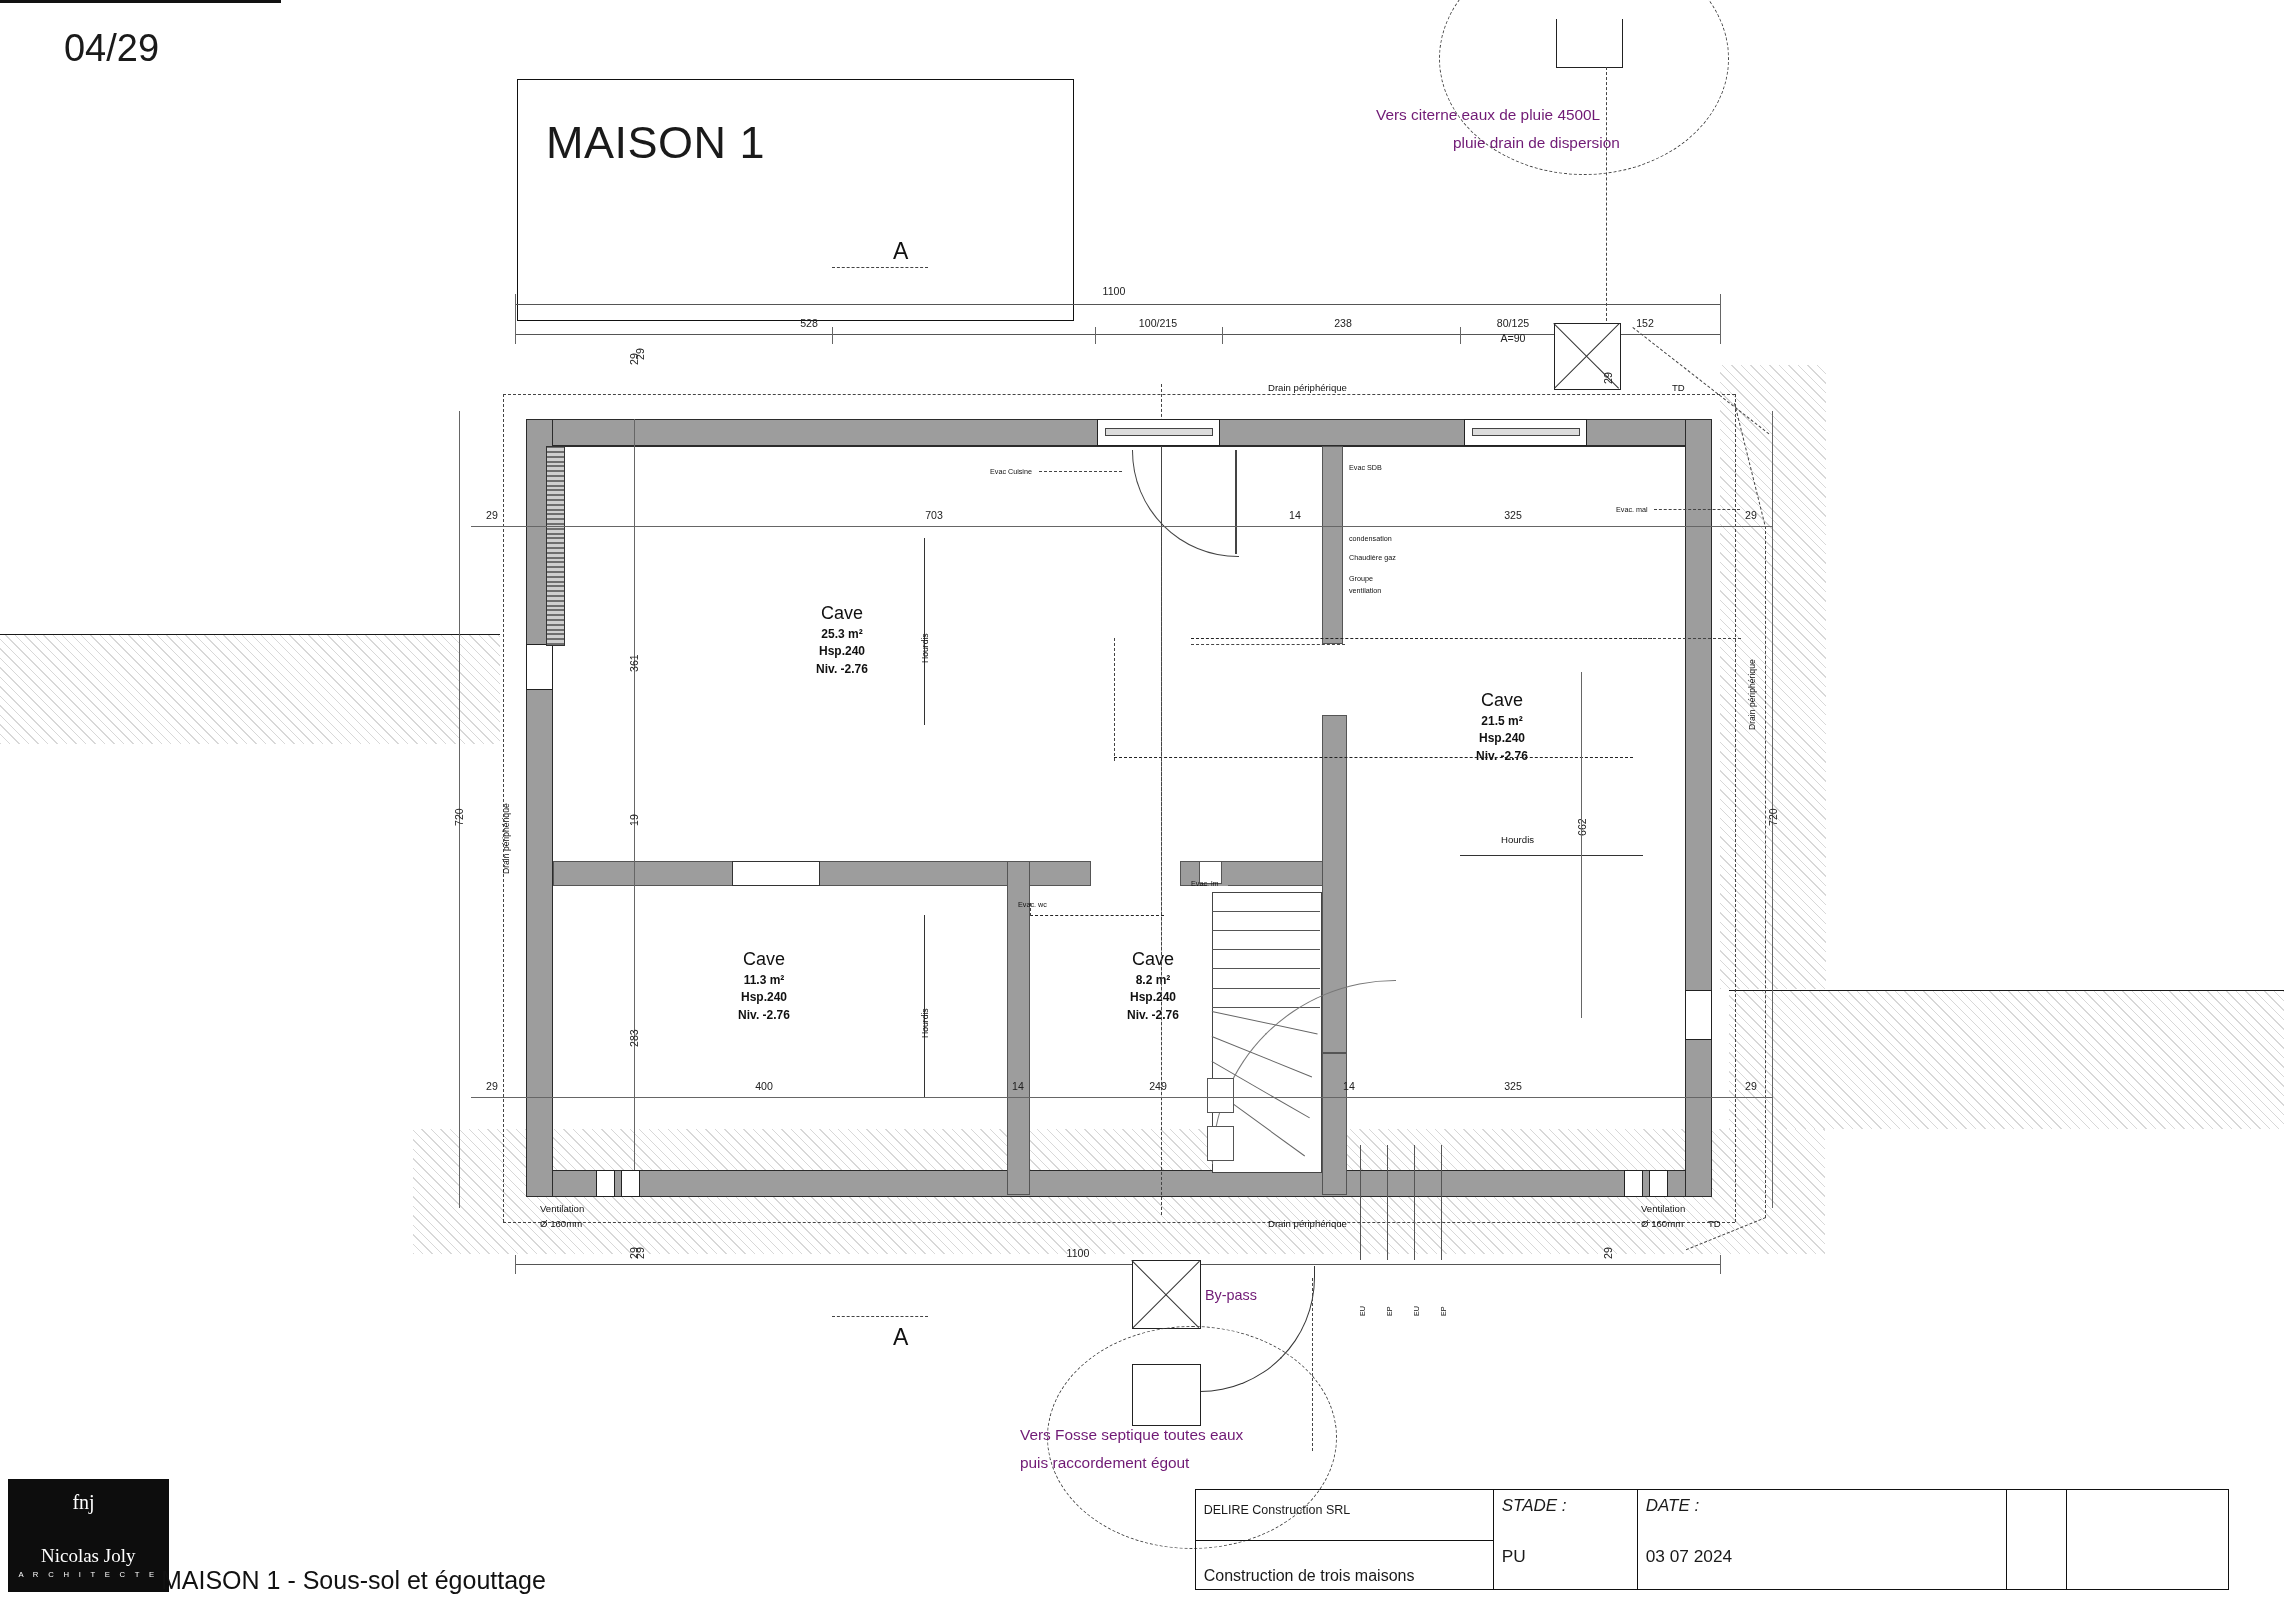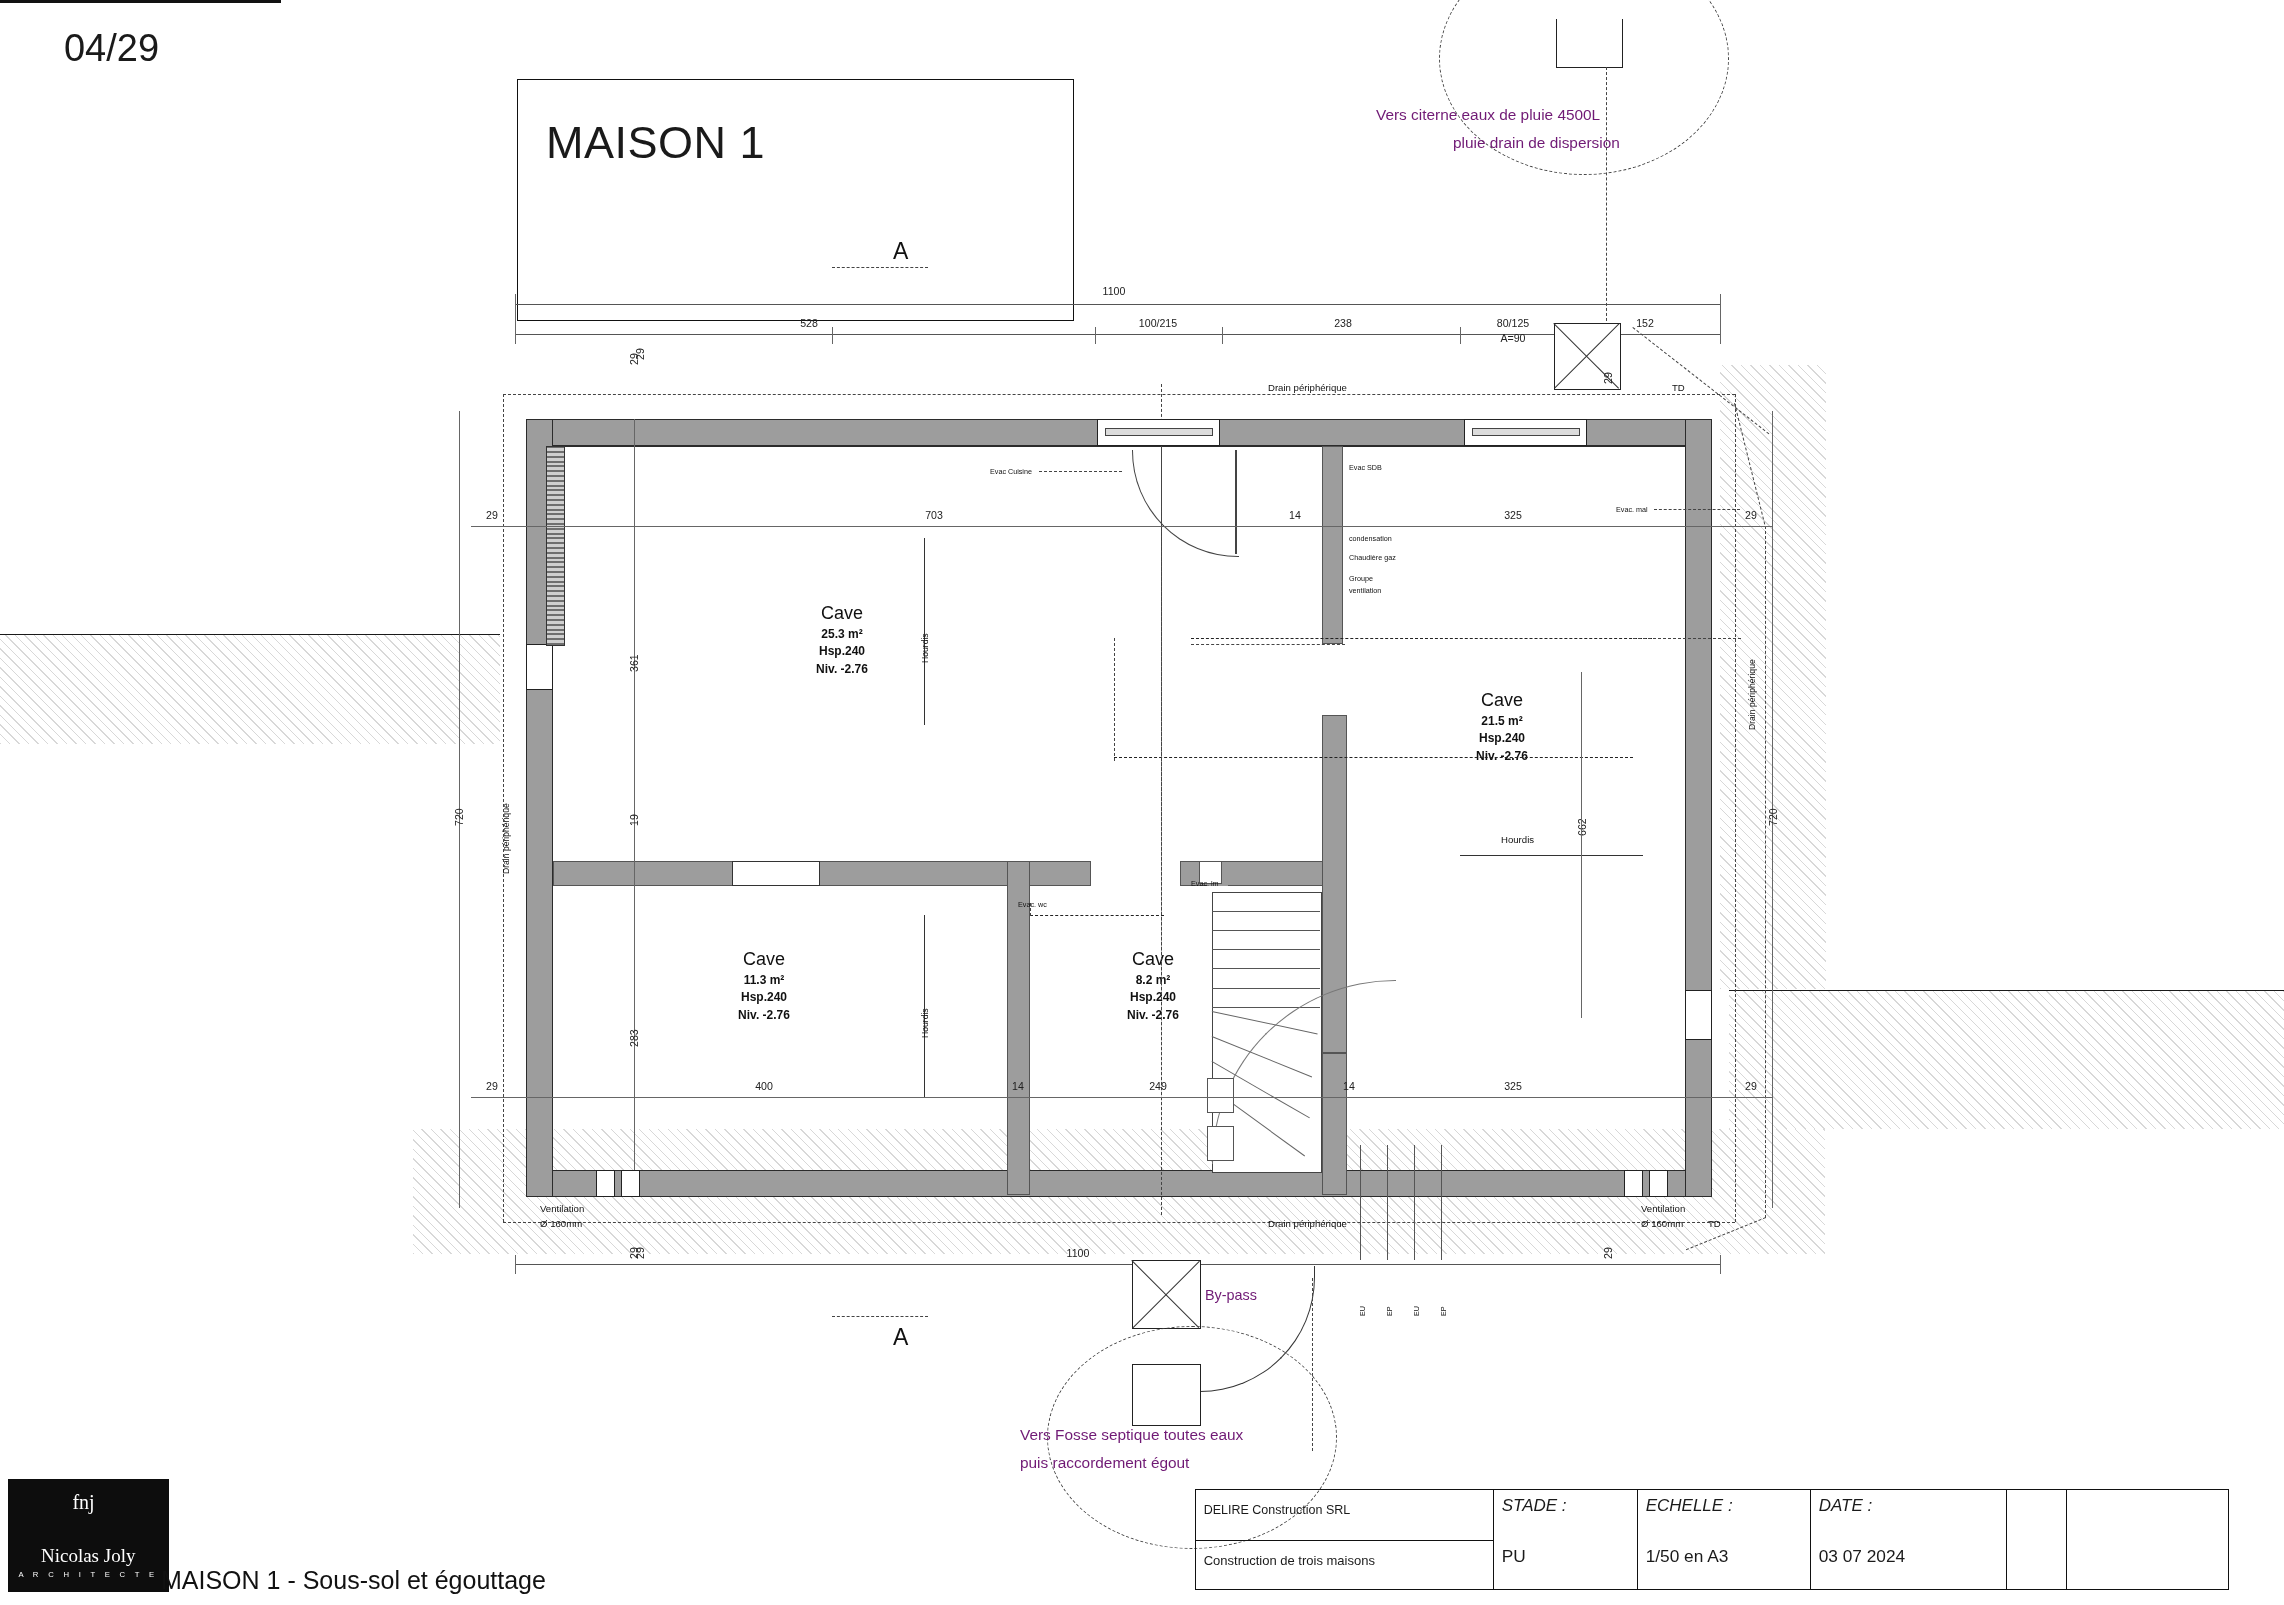--- a/index.html
+++ b/index.html
@@ -304,31 +304,27 @@
 <div id="logo-box"></div>
 <div id="logo-mark">fnj</div>
 <div id="logo-name">Nicolas Joly</div>
 <div id="logo-sub">A R C H I T E C T E</div>
 
 <div id="footer-caption">MAISON 1 - Sous-sol et égouttage</div>
 
 <div id="cartouche">
   <div class="cell" style="width:298px;">
     <div class="valsm" style="top:13.4px;font-size:12.5px;">DELIRE Construction SRL</div>
-    <div class="valsm" style="top:63px;font-size:13px;">Construction de trois maisons</div>
+    <div class="valsm" style="top:77px;font-size:16px;">Construction de trois maisons</div>
     <div style="position:absolute;left:0;top:50px;width:100%;height:1.4px;background:#111;"></div>
   </div>
   <div class="cell" style="width:144px;">
     <div class="cap">STADE :</div>
     <div class="val">PU</div>
   </div>
-  <div class="cell" style="width:173px;">
-    <div class="cap">ECHELLE :</div>
-    <div class="val">1/50 en A3</div>
-  </div>
   <div class="cell" style="width:177px;">
     <div class="cap">DATE :</div>
     <div class="val">03 07 2024</div>
   </div>
 </div>
 
 <div id="page-box"></div>
 <div id="page-num">04/29</div>
 
 

